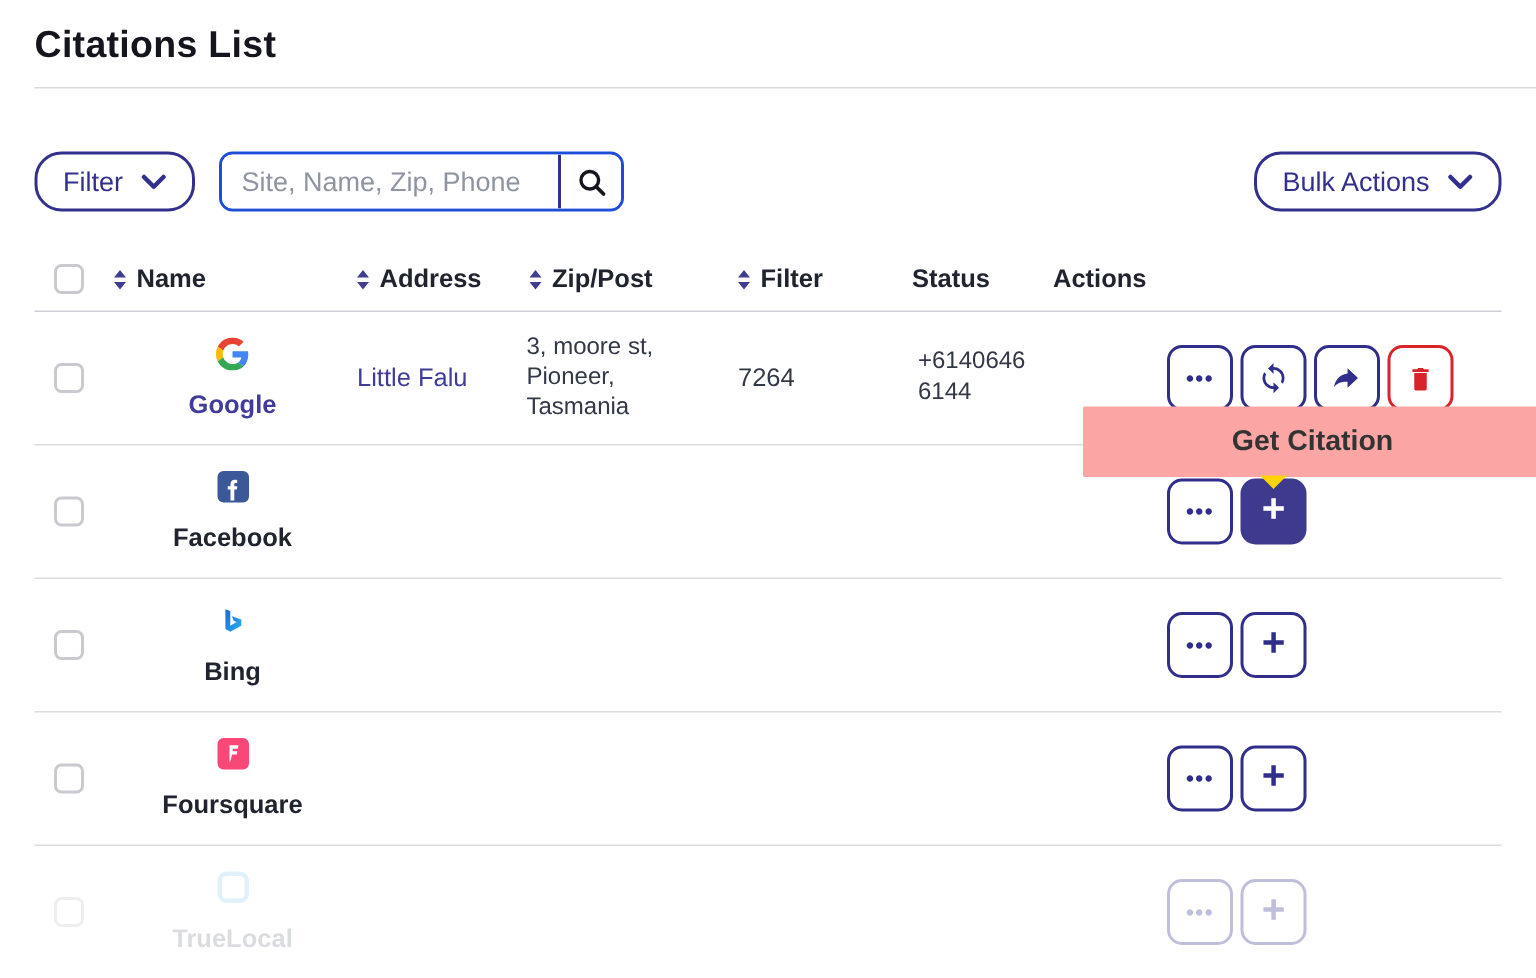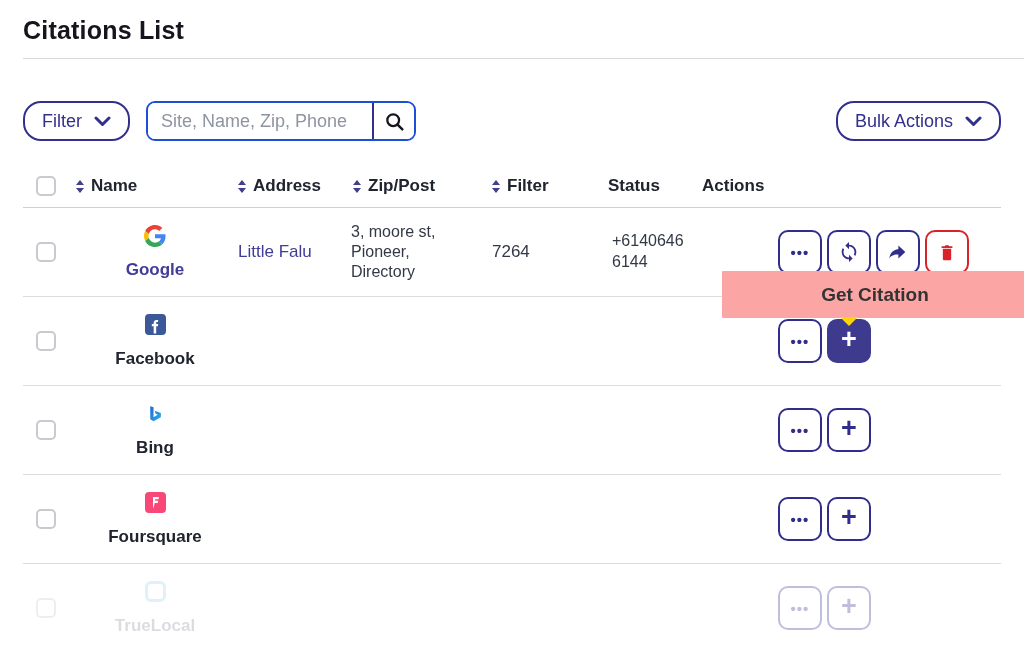--- a/index.html
+++ b/index.html
@@ -191,21 +191,21 @@
         <svg width="22" height="22" viewBox="0 0 48 48">
             <path fill="#EA4335" d="M24 9.5c3.54 0 6.71 1.22 9.21 3.6l6.85-6.85C35.9 2.38 30.47 0 24 0 14.62 0 6.51 5.38 2.56 13.22l7.98 6.19C12.43 13.72 17.74 9.5 24 9.5z"></path>
             <path fill="#4285F4" d="M46.98 24.55c0-1.57-.15-3.09-.38-4.55H24v9.02h12.94c-.58 2.96-2.26 5.48-4.78 7.18l7.73 6c4.51-4.18 7.09-10.36 7.09-17.65z"></path>
             <path fill="#FBBC05" d="M10.53 28.59c-.48-1.45-.76-2.99-.76-4.59s.27-3.14.76-4.59l-7.98-6.19C.92 16.46 0 20.12 0 24c0 3.88.92 7.54 2.56 10.78l7.97-6.19z"></path>
             <path fill="#34A853" d="M24 48c6.48 0 11.93-2.13 15.89-5.81l-7.73-6c-2.15 1.45-4.92 2.3-8.16 2.3-6.26 0-11.57-4.22-13.47-9.91l-7.98 6.19C6.51 42.62 14.62 48 24 48z"></path>
           </svg>
       </span>
       <span class="site-link">Google</span>
     </div>
     <div class="name-cell">Little Falu</div>
-    <div class="addr-cell">3, moore st, Pioneer, Directory</div>
+    <div class="addr-cell">3, moore st, Pioneer, Tasmania</div>
     <div class="zip-cell">7264</div>
     <div class="phone-cell">
       <span>+6140646</span><br>
       <span>6144</span>
     </div>
     <div></div>
     <div class="actions-cell">
       <button class="action-btn">
           <span class="dots">•••</span>
         </button>

